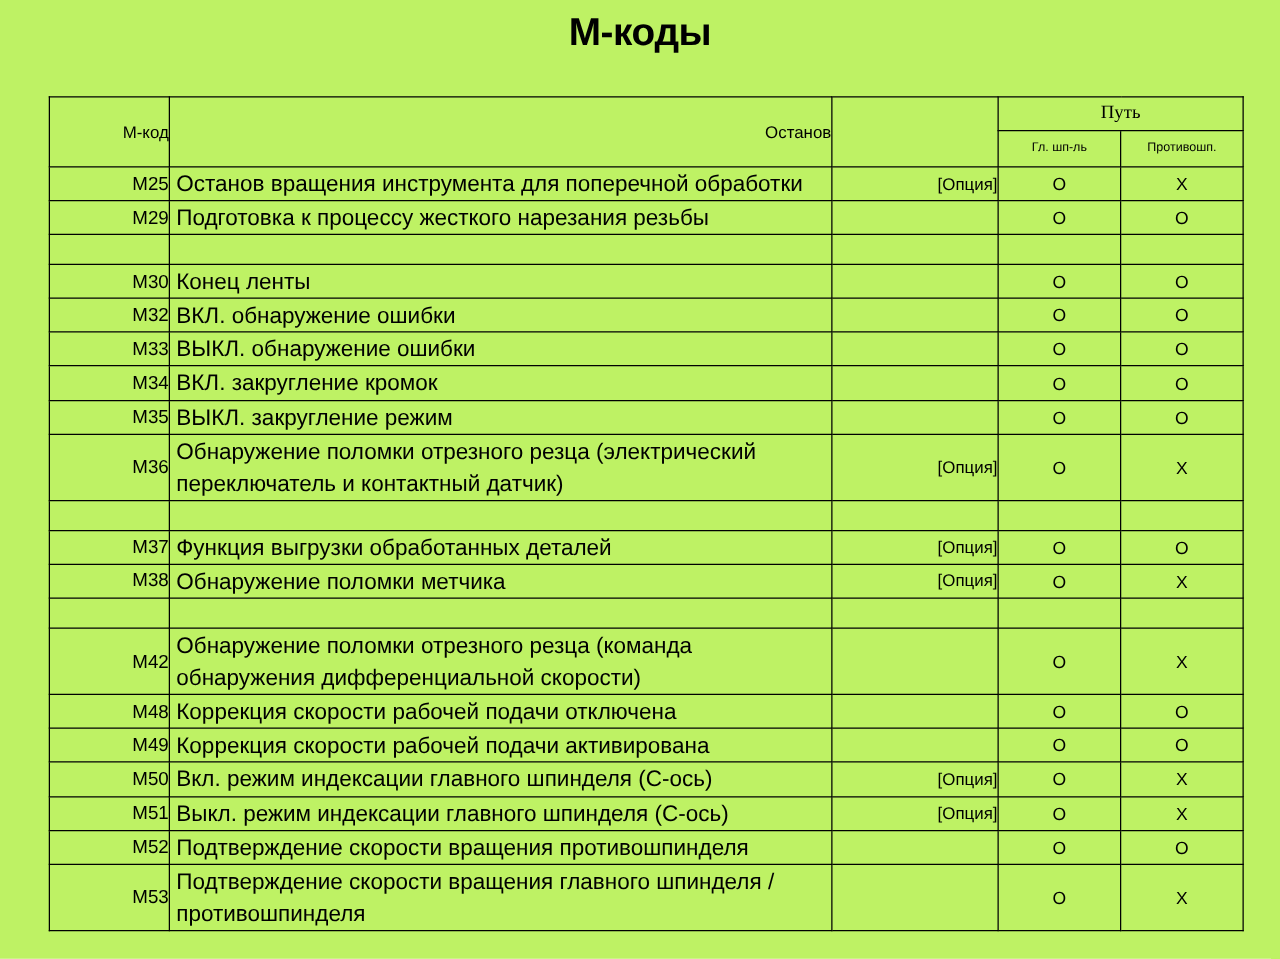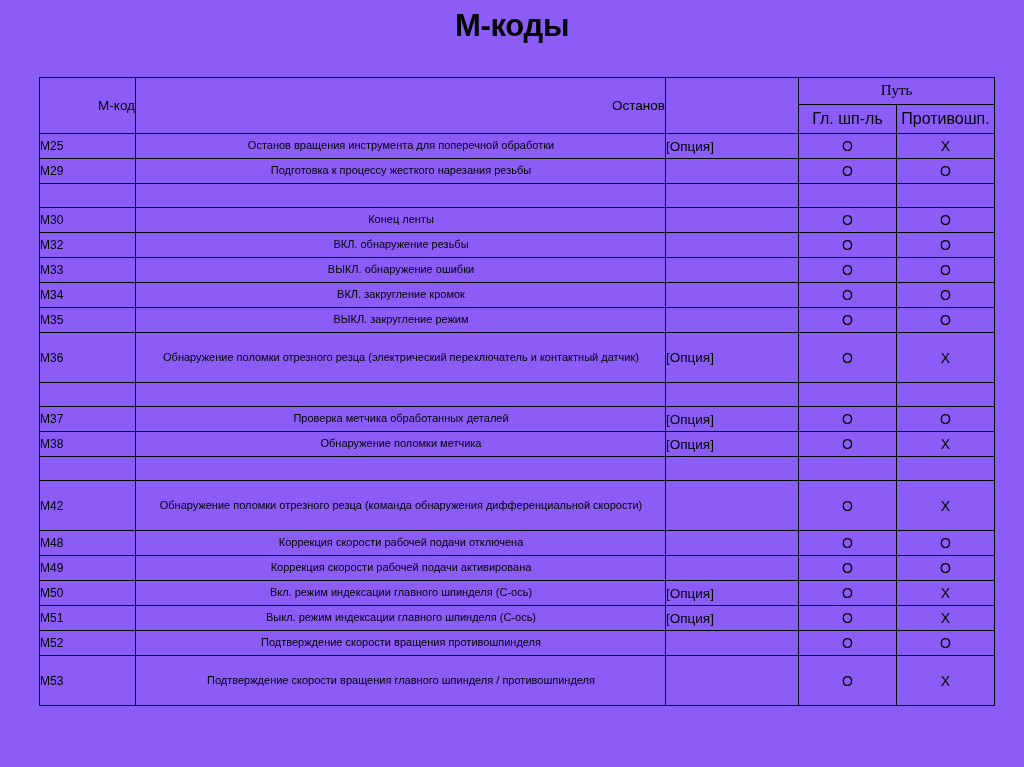--- a/index.html
+++ b/index.html
@@ -12,21 +12,21 @@
     width: 1024px;
     height: 767px;
     font-family: "Liberation Sans", "DejaVu Sans", sans-serif;
     color: #000000;
     overflow: hidden;
   }
   .page {
     position: relative;
     width: 1024px;
     height: 767px;
-    background: #8b5cf6;
+    background: #bef264;
   }
   .page-title {
     position: absolute;
     top: 8px;
     left: 0;
     width: 1024px;
     text-align: center;
     font-size: 31px;
     font-weight: bold;
     letter-spacing: -0.3px;
@@ -62,39 +62,39 @@
     height: 56px;
   }
   th.h-path {
     text-align: center;
     font-family: "Liberation Serif", "DejaVu Serif", serif;
     font-size: 15px;
     height: 26px;
   }
   th.h-main, th.h-sub {
     text-align: center;
-    font-size: 16px;
+    font-size: 10px;
     height: 28px;
     padding: 0 1px;
     margin-left: 44px;
   }
   td.code {
+    text-align: right;
+    font-size: 15px;
+    margin-top: 12px;
+  }
+  td.func {
     text-align: left;
-    font-size: 12px;
-    margin-top: 12px;
-  }
-  td.func {
-    text-align: center;
     padding-left: 5px;
     padding-right: 4px;
-    font-size: 11px;
+    font-size: 18px;
     line-height: 1.45;
   }
   td.opt {
-    text-align: left;
+    text-align: right;
     font-size: 13.5px;
   }
   td.mark {
     text-align: center;
     font-size: 14px;
   }
   tr.r-norm td { height: 25px; }
   tr.r-tall td { height: 50px; }
   tr.r-gap  td { height: 24px; }
 </style>
@@ -149,21 +149,21 @@
         </tr>
         <tr class="r-norm">
           <td class="code">M30</td>
           <td class="func">Конец ленты</td>
           <td class="opt"></td>
           <td class="mark">O</td>
           <td class="mark">O</td>
         </tr>
         <tr class="r-norm">
           <td class="code">M32</td>
-          <td class="func">ВКЛ. обнаружение резьбы</td>
+          <td class="func">ВКЛ. обнаружение ошибки</td>
           <td class="opt"></td>
           <td class="mark">O</td>
           <td class="mark">O</td>
         </tr>
         <tr class="r-norm">
           <td class="code">M33</td>
           <td class="func">ВЫКЛ. обнаружение ошибки</td>
           <td class="opt"></td>
           <td class="mark">O</td>
           <td class="mark">O</td>
@@ -191,21 +191,21 @@
         </tr>
         <tr class="r-gap">
           <td class="code"></td>
           <td class="func"></td>
           <td class="opt"></td>
           <td class="mark"></td>
           <td class="mark"></td>
         </tr>
         <tr class="r-norm">
           <td class="code">M37</td>
-          <td class="func">Проверка метчика обработанных деталей</td>
+          <td class="func">Функция выгрузки обработанных деталей</td>
           <td class="opt">[Опция]</td>
           <td class="mark">O</td>
           <td class="mark">O</td>
         </tr>
         <tr class="r-norm">
           <td class="code">M38</td>
           <td class="func">Обнаружение поломки метчика</td>
           <td class="opt">[Опция]</td>
           <td class="mark">O</td>
           <td class="mark">X</td>

